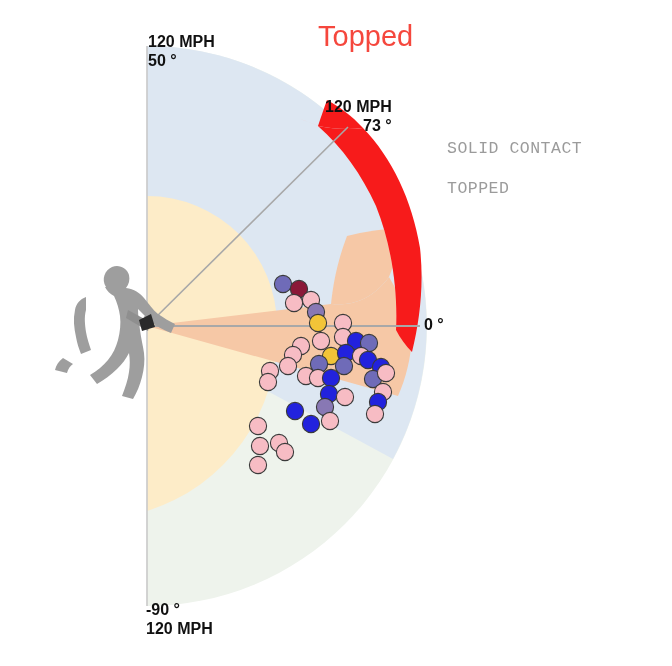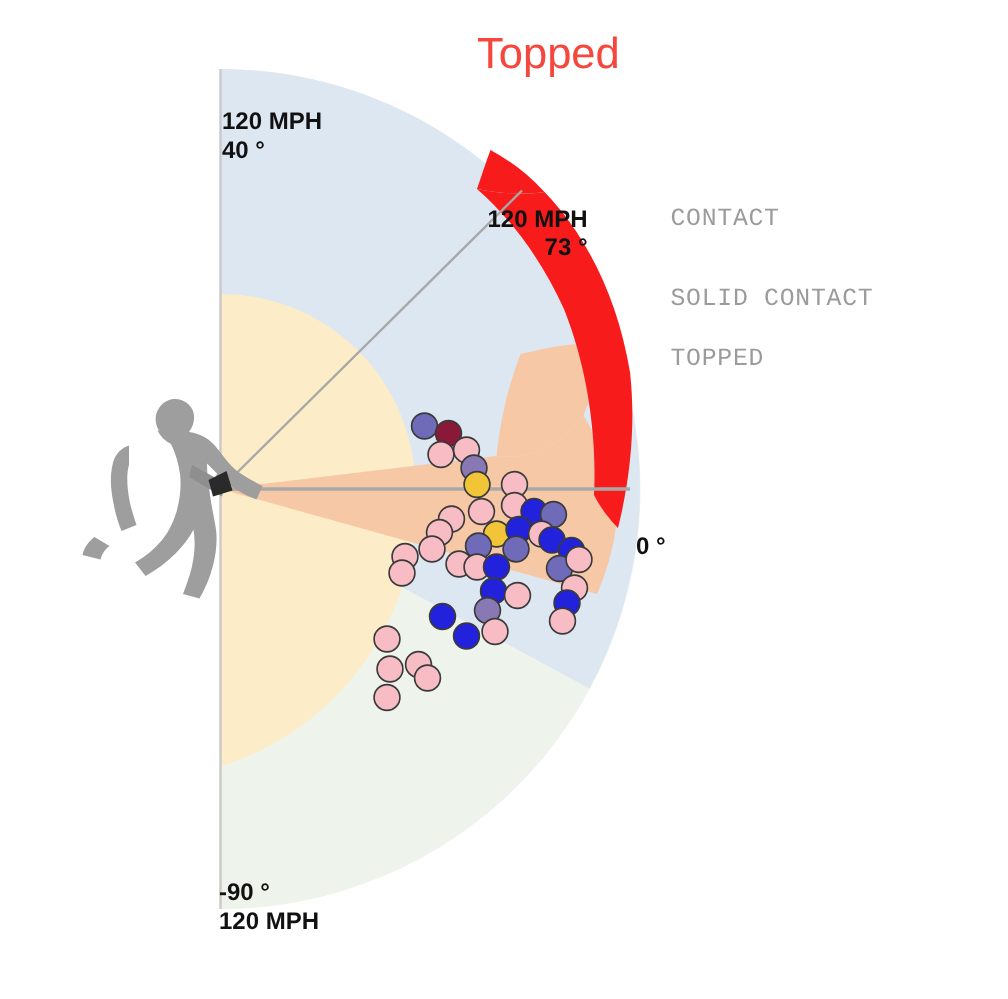--- a/index.html
+++ b/index.html
@@ -11,25 +11,25 @@
   .title-topped{
     position:absolute; left:318px; top:20px;
     font-family:"Liberation Sans", sans-serif;
     font-size:29px; color:#f5473d; letter-spacing:0px;
     white-space:nowrap;
   }
   .axlabel{
     position:absolute;
     font-family:"Liberation Sans", sans-serif;
     font-size:16px; font-weight:700; color:#111111;
-    white-space:nowrap; line-height:19px;margin-top:40px;
+    white-space:nowrap; line-height:19px;
   }
   #lab-tl{left:148px; top:32px; text-align:left;}
   #lab-45{left:325px; top:97px; text-align:right;}
-  #lab-bl{left:146px; top:546px; text-align:left;}
+  #lab-bl{left:146px; top:600px; text-align:left;}
   #lab-0{left:424px; top:315px;}
 
   .legend{
     position:absolute; left:447px; top:129px;
     font-family:"Liberation Mono","DejaVu Sans Mono",monospace;
     font-size:16.5px; color:#9b9b9b; letter-spacing:0.5px;
   }
   .legend .row{height:40px; line-height:40px; white-space:nowrap;}
   .legend .row.first{height:50px; line-height:34px;}
 </style>
@@ -143,34 +143,33 @@
         <circle cx="279" cy="443" r="8.6" fill="#f7bcc4" stroke="#3a3a3a" stroke-width="1.1"></circle>
         <circle cx="285" cy="452" r="8.6" fill="#f7bcc4" stroke="#3a3a3a" stroke-width="1.1"></circle>
         <circle cx="258" cy="465" r="8.6" fill="#f7bcc4" stroke="#3a3a3a" stroke-width="1.1"></circle>
       </g>
   </svg>
 
   <div class="title-topped">Topped</div>
 
   <div class="axlabel" id="lab-tl">
     <div>120 MPH</div>
-    <div>40 °</div>
+    <div>50 °</div>
   </div>
 
   <div class="axlabel" id="lab-45">
     <div>120 MPH</div>
     <div>73 °</div>
   </div>
 
   <div class="axlabel" id="lab-bl">
     <div>-90 °</div>
     <div>120 MPH</div>
   </div>
 
   <div class="axlabel" id="lab-0">0 °</div>
 
   <div class="legend">
-    <div class="row first">CONTACT</div>
     <div class="row">SOLID CONTACT</div>
     <div class="row">TOPPED</div>
   </div>
 
 </div>
 
 </body></html>

